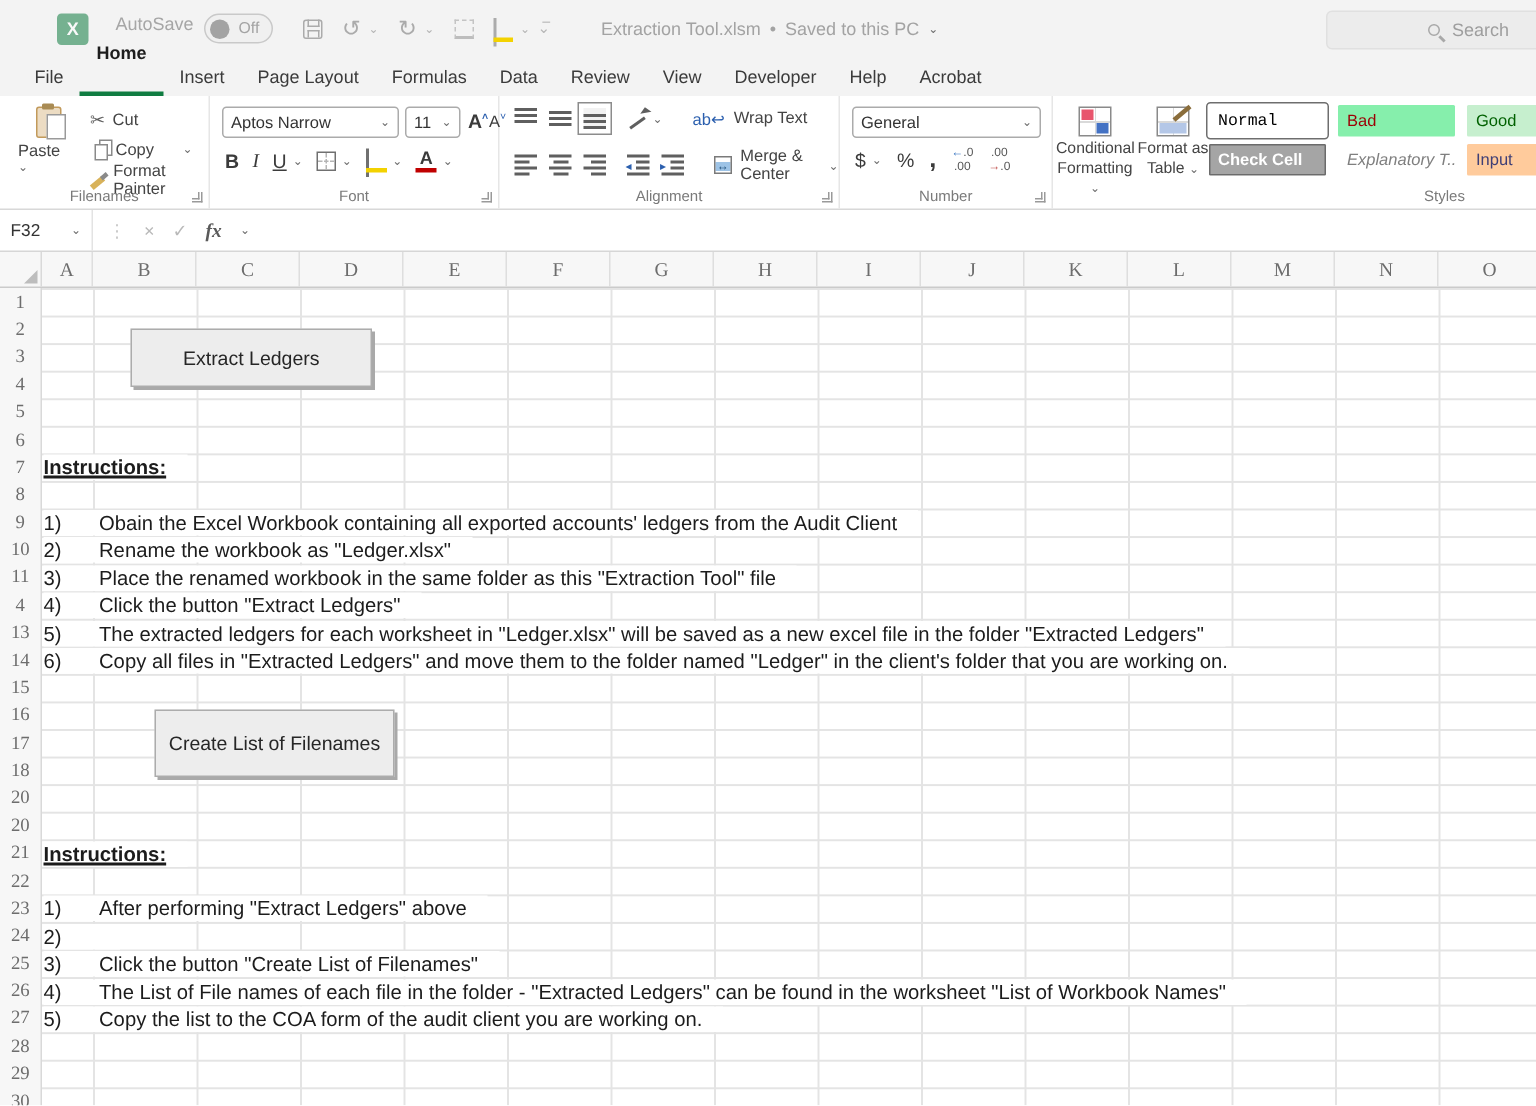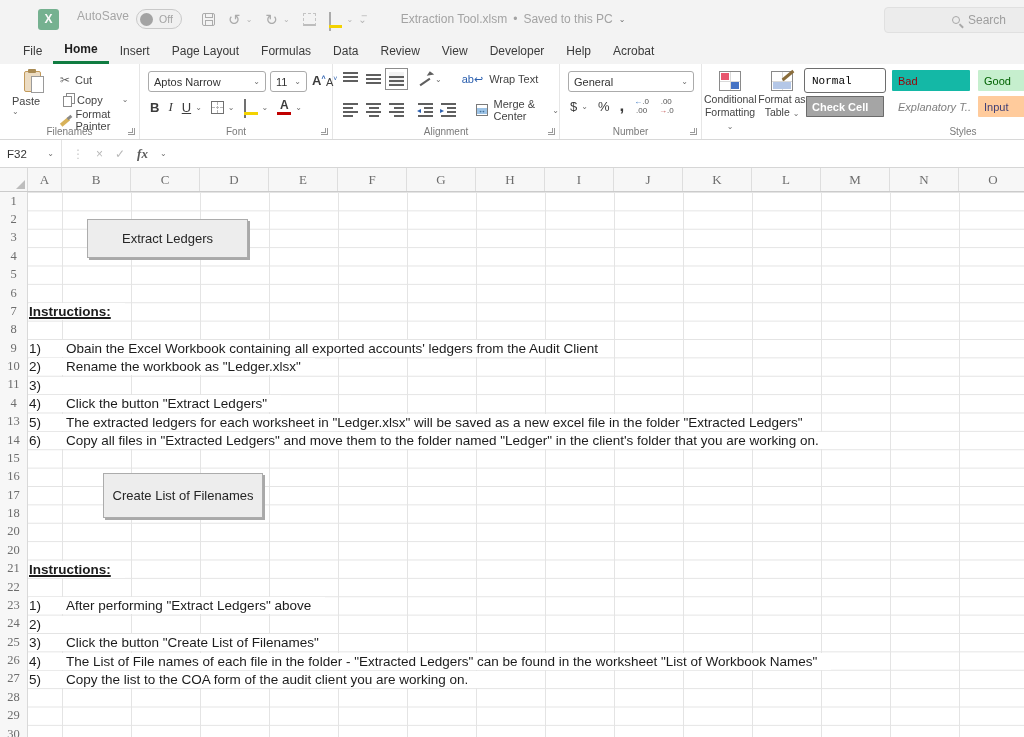--- a/index.html
+++ b/index.html
@@ -32,21 +32,21 @@
                border:1px solid #e0e0e0; border-radius:4px; display:flex; align-items:center; justify-content:center;
                gap:8px; color:#9e9e9e; font-size:12px; }
   .ic-mag { width:8px; height:8px; border:1.5px solid #a8a8a8; border-radius:50%; position:relative; }
   .ic-mag:after { content:""; position:absolute; width:5px; height:1.5px; background:#a8a8a8;
                   transform:rotate(45deg); left:6px; top:8px; }
 
   
   #tabsrow { position:absolute; top:38px; left:0; width:1024px; height:26px; background:#f3f3f3;
              display:flex; align-items:flex-end; padding-left:12px; }
   .tab { font-size:12px; color:#3b3b3b; padding:4px 11px 6px; cursor:default; }
-  .tab.active { font-weight:700; color:#1d1d1d; border-bottom:3px solid #107c41; padding-bottom:5px; }
+  .tab.active { font-weight:700; color:#1d1d1d; border-bottom:3px solid #107c41; padding-bottom:19px; }
 
   
   #ribbon { position:absolute; top:64px; left:0; width:1024px; height:76px; background:#fff;
             border-bottom:1px solid #d8d8d8; display:flex; }
   .grp { position:relative; height:100%; border-right:1px solid #e6e6e6; flex:none; }
   .grp-label { position:absolute; bottom:2px; left:0; right:0; text-align:center;
                font-size:10px; color:#7a7a7a; }
   .launcher { position:absolute; bottom:4px; right:4px; width:7px; height:7px;
               border-right:1px solid #9a9a9a; border-bottom:1px solid #9a9a9a; }
   .launcher:before { content:""; position:absolute; right:1px; bottom:1px; width:4px; height:4px;
@@ -366,21 +366,21 @@
       <span>Conditional Formatting</span>
       <span class="chev">⌄</span>
     </div>
     <div class="big-ic-btn" style="left:54px">
       <div class="ic-fat"></div>
       <span>Format as Table</span>
       <span class="chev">⌄</span>
     </div>
     <div id="style-gallery">
         <div class="chip sel" style="background: rgb(255, 255, 255); color: rgb(0, 0, 0); font-family: &quot;Liberation Mono&quot;, monospace;">Normal</div>
-        <div class="chip" style="background: #14b8a6; color: rgb(156, 0, 6);">Bad</div>
+        <div class="chip" style="background: #86efac; color: rgb(156, 0, 6);">Bad</div>
         <div class="chip" style="background: rgb(198, 239, 206); color: rgb(0, 97, 0);">Good</div>
         <div class="chip" style="background: rgb(165, 165, 165); color: rgb(255, 255, 255); font-weight: 700; box-shadow: rgb(107, 107, 107) 0px 0px 0px 1px inset;">Check Cell</div>
         <div class="chip" style="background: rgb(255, 255, 255); color: rgb(127, 127, 127); font-style: italic;">Explanatory T...</div>
         <div class="chip" style="background: rgb(255, 203, 156); color: rgb(63, 63, 118);">Input</div>
       </div>
     <div class="grp-label" style="left:auto;right:26px;width:70px">Styles</div>
   </div>
 </div>
 
 <div id="fbar">
@@ -464,20 +464,21 @@
     <div class="sheet-line" style="top: 148.04px; left: 29px;">
       <span class="num">1)</span>
       <span>Obain the Excel Workbook containing all exported accounts' ledgers from the Audit Client</span>
     </div>
     <div class="sheet-line" style="top: 166.42px; left: 29px;">
       <span class="num">2)</span>
       <span>Rename the workbook as "Ledger.xlsx"</span>
     </div>
     <div class="sheet-line" style="top: 184.8px; left: 29px;">
       <span class="num">3)</span>
+      <span>Place the renamed workbook in the same folder as this "Extraction Tool" file</span>
     </div>
     <div class="sheet-line" style="top: 203.18px; left: 29px;">
       <span class="num">4)</span>
       <span>Click the button "Extract Ledgers"</span>
     </div>
     <div class="sheet-line" style="top: 221.56px; left: 29px;">
       <span class="num">5)</span>
       <span>The extracted ledgers for each worksheet in "Ledger.xlsx" will be saved as a new excel file in the folder "Extracted Ledgers"</span>
     </div>
     <div class="sheet-line" style="top: 239.94px; left: 29px;">

